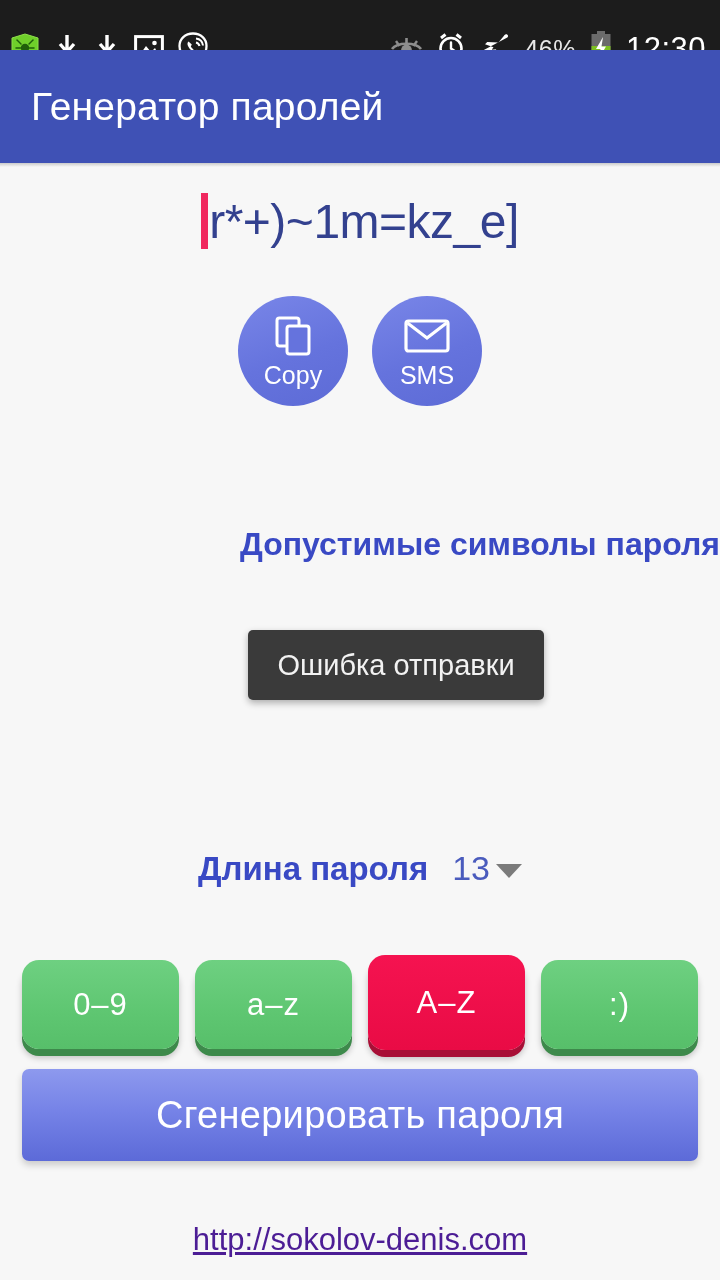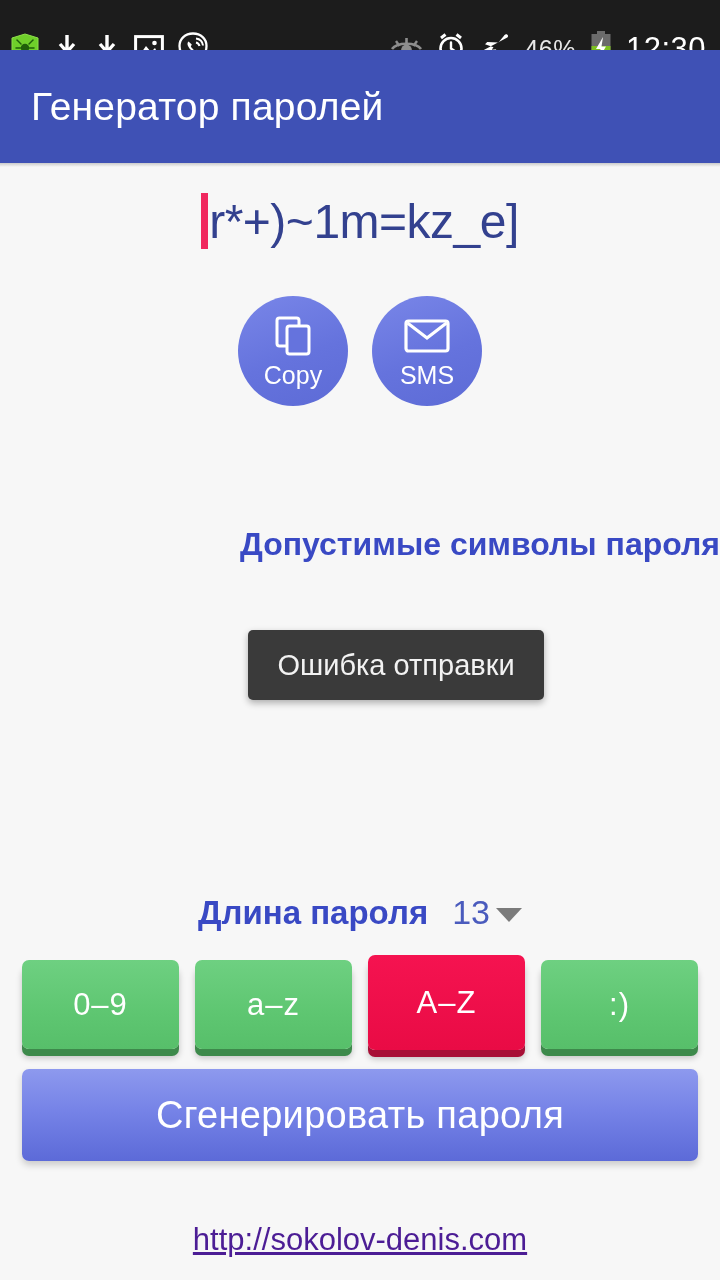--- a/index.html
+++ b/index.html
@@ -83,39 +83,39 @@
     position:absolute; top:630px; left:212px; width:296px; height:70px;
     background:#3a3a3a; border-radius:5px;
     display:flex; align-items:center; justify-content:center;
     box-shadow:0 3px 7px rgba(0,0,0,.3);
     margin-left:36px;
   }
   .toast-text{ color:#f2f2f2; font-size:29px; }
 
   
   .len-row{
-    position:absolute; top:893px; left:0; width:720px;
+    position:absolute; top:849px; left:0; width:720px;
     display:flex; align-items:center; justify-content:center; gap:24px;
   }
   .len-label{ color:#3949c4; font-size:33px; font-weight:bold; }
   .len-spinner{ display:flex; align-items:center; gap:6px; }
   .len-value{ color:#4a5bbd; font-size:34px; }
   .caret-down{
     width:0; height:0; border-left:13px solid transparent;
     border-right:13px solid transparent; border-top:14px solid #7b7b7b;
     margin-top:4px;
   }
 
   
   .toggle-row{
     position:absolute; top:955px; left:0; width:720px; height:100px;
     display:flex; justify-content:space-between; padding:0 22px;
   }
   .tbtn{
-    width:157px; border-radius:7px; position:relative;
+    width:157px; border-radius:17px; position:relative;
     display:flex; align-items:center; justify-content:center;
     color:#ffffff; font-size:31px; letter-spacing:1px;
   }
   .tbtn.on{
     height:89px; margin-top:5px;
     background:linear-gradient(to bottom,#6ed081 0%,#5ec671 60%,#57bf6a 100%);
     box-shadow:0 7px 0 #3d8a4b, 0 9px 6px rgba(0,0,0,.22);
   }
   .tbtn.off{
     height:95px; margin-top:0;

